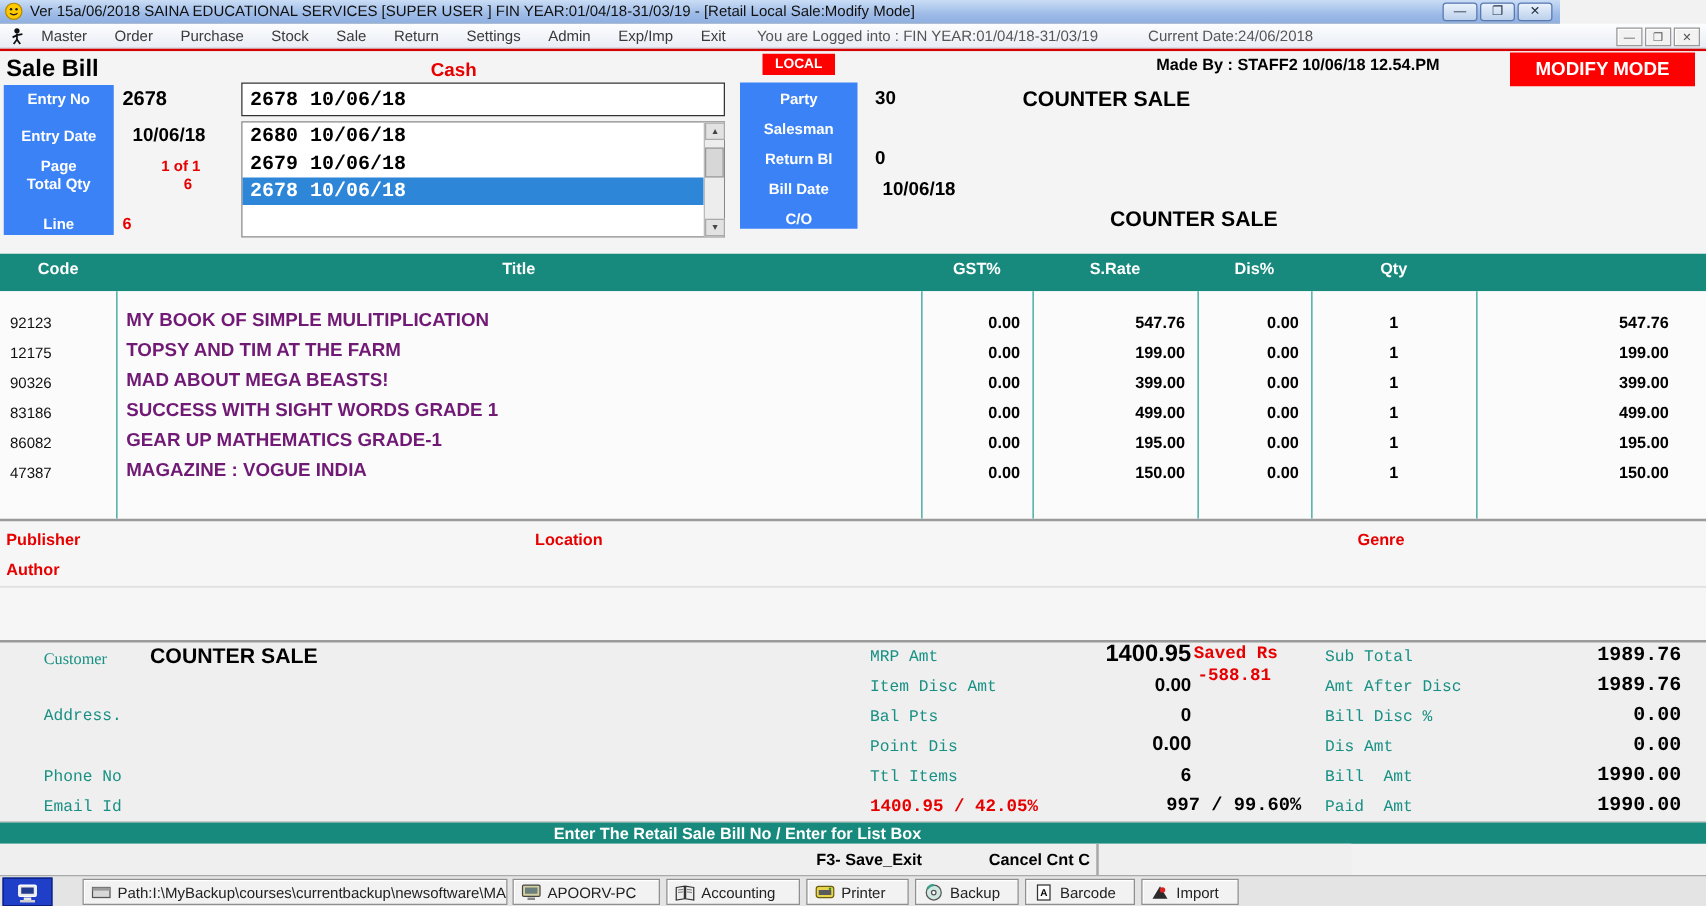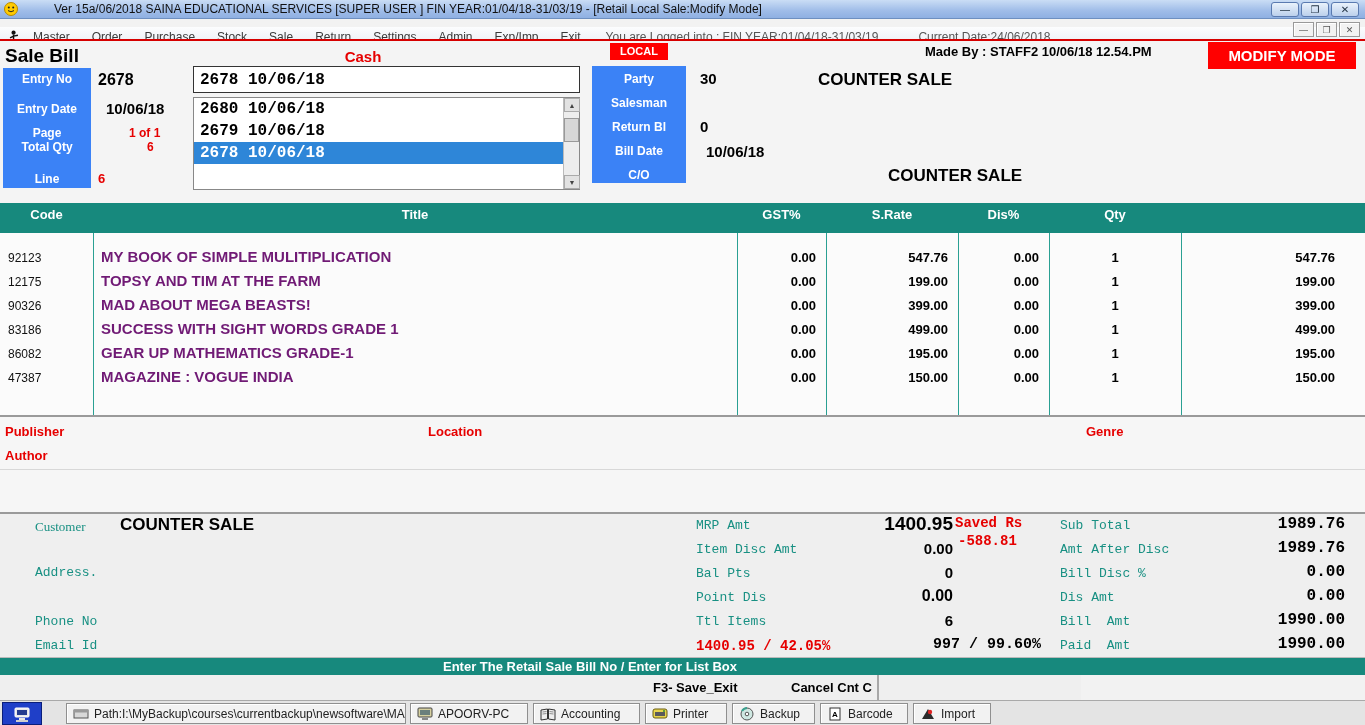--- a/index.html
+++ b/index.html
@@ -4,34 +4,34 @@
 <style>
   * { box-sizing: border-box; margin: 0; padding: 0; }
   html,body { width:1365px; height:725px; overflow:hidden; }
   body { font-family:"Liberation Sans", sans-serif; background:#F2F2F2; position:relative; }
   .abs { position:absolute; }
   .b { font-weight:bold; }
   .mono { font-family:"Liberation Mono","DejaVu Sans Mono",monospace; }
   .red { color:#E60000; }
 
   
-  .titlebar { left:0; top:0; width:1365px; height:19px;
+  .titlebar { left:0; top:0; width:1248px; height:19px;
     background:linear-gradient(#CADDF5,#9FBCE8 60%,#8FB0E2);
     border-bottom:1px solid #6E8FC0; display:flex; align-items:center;
-    font-size:12px; color:#111; padding-left:3px;gap:30px; }
+    font-size:12px; color:#111; padding-left:3px; }
   .titlebar .ttl { margin-left:5px; white-space:nowrap; }
   .winbtns { position:absolute; right:6px; top:2px; display:flex; gap:2px; }
   .winbtn { width:28px; height:15px; border:1px solid #5A7AB0; border-radius:3px;
     background:linear-gradient(#EAF2FB,#BCD0EC); display:flex; align-items:center;
     justify-content:center; font-size:10px; color:#234; line-height:1; }
 
   
   .menubar { left:0; top:19px; width:1365px; height:20px;
     background:linear-gradient(#FCFDFE,#E9EDF5); border-bottom:1px solid #C6CBD4;
-    display:flex; align-items:center; font-size:12px; color:#3A3A3A;margin-top:8px; }
+    display:flex; align-items:center; font-size:12px; color:#3A3A3A; }
   .menuitem { padding:2px 11px; white-space:nowrap; }
   .menu-extra { margin-left:14px; color:#555; white-space:nowrap; }
   .mdibtns { position:absolute; right:5px; top:22px; display:flex; gap:2px; }
   .mdibtn { width:21px; height:15px; background:#F2F2F2; border:1px solid #999;
     box-shadow:inset 1px 1px 0 #fff; font-size:9px; color:#555;
     display:flex; align-items:center; justify-content:center; }
 
   .redline { left:0; top:39px; width:1365px; height:2px; background:#D60000; }
 
   .headerzone { left:0; top:41px; width:1365px; height:162px; background:#F4F4F4; }

